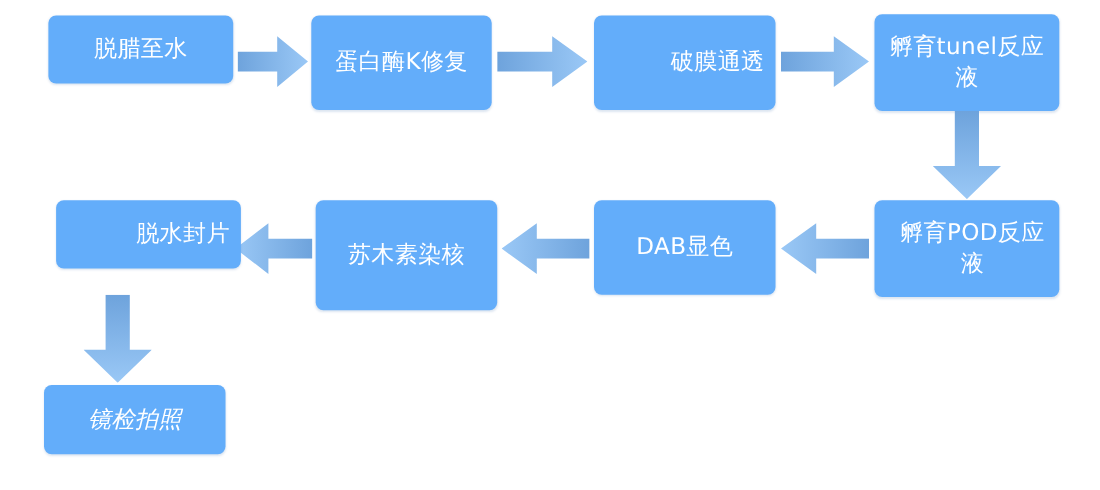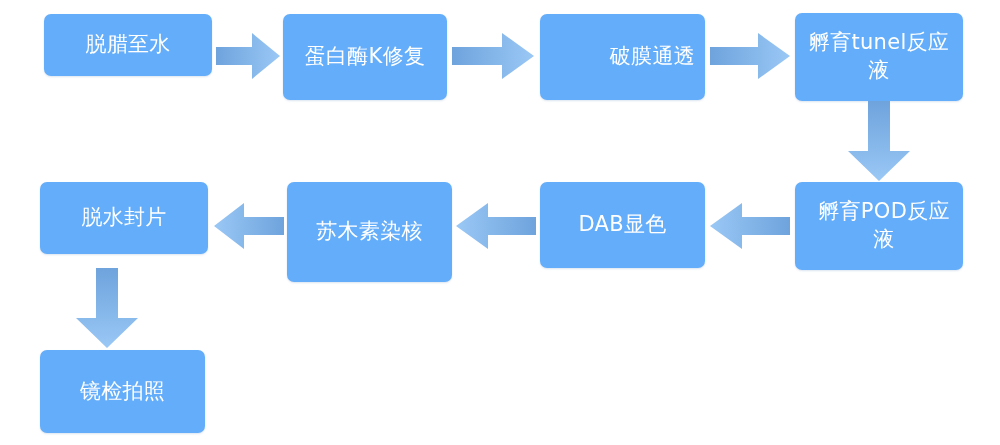--- a/index.html
+++ b/index.html
@@ -133,27 +133,27 @@
   <div class="node" style="left:287px; top:182px; width:165px; height:100px;">
     <span class="node-label">苏木素染核</span>
   </div>
 
   <div class="arrow" style="left:214px; top:200px; width:70px; height:52px;">
     <svg viewBox="0 0 70 52" preserveAspectRatio="none">
       <polygon points="70,17 30,17 30,3 0,26 30,49 30,35 70,35" fill="url(#gradLeft)"></polygon>
     </svg>
   </div>
 
-  <div class="node" style="left:40px; top:182px; width:168px; height:72px;">
+  <div class="node" style="left:51px; top:182px; width:168px; height:62px;text-align:right;">
     <span class="node-label">脱水封片</span>
   </div>
 
   <div class="arrow" style="left:76px; top:268px; width:62px; height:80px;">
     <svg viewBox="0 0 62 80" preserveAspectRatio="none">
       <polygon points="20,0 42,0 42,50 62,50 31,80 0,50 20,50" fill="url(#gradDown)"></polygon>
     </svg>
   </div>
 
-  <div class="node" style="left:40px; top:350px; width:165px; height:83px;">
+  <div class="node" style="left:40px; top:350px; width:165px; height:63px;font-style:italic;">
     <span class="node-label">镜检拍照</span>
   </div>
 
 </div>
 
 </body></html>

